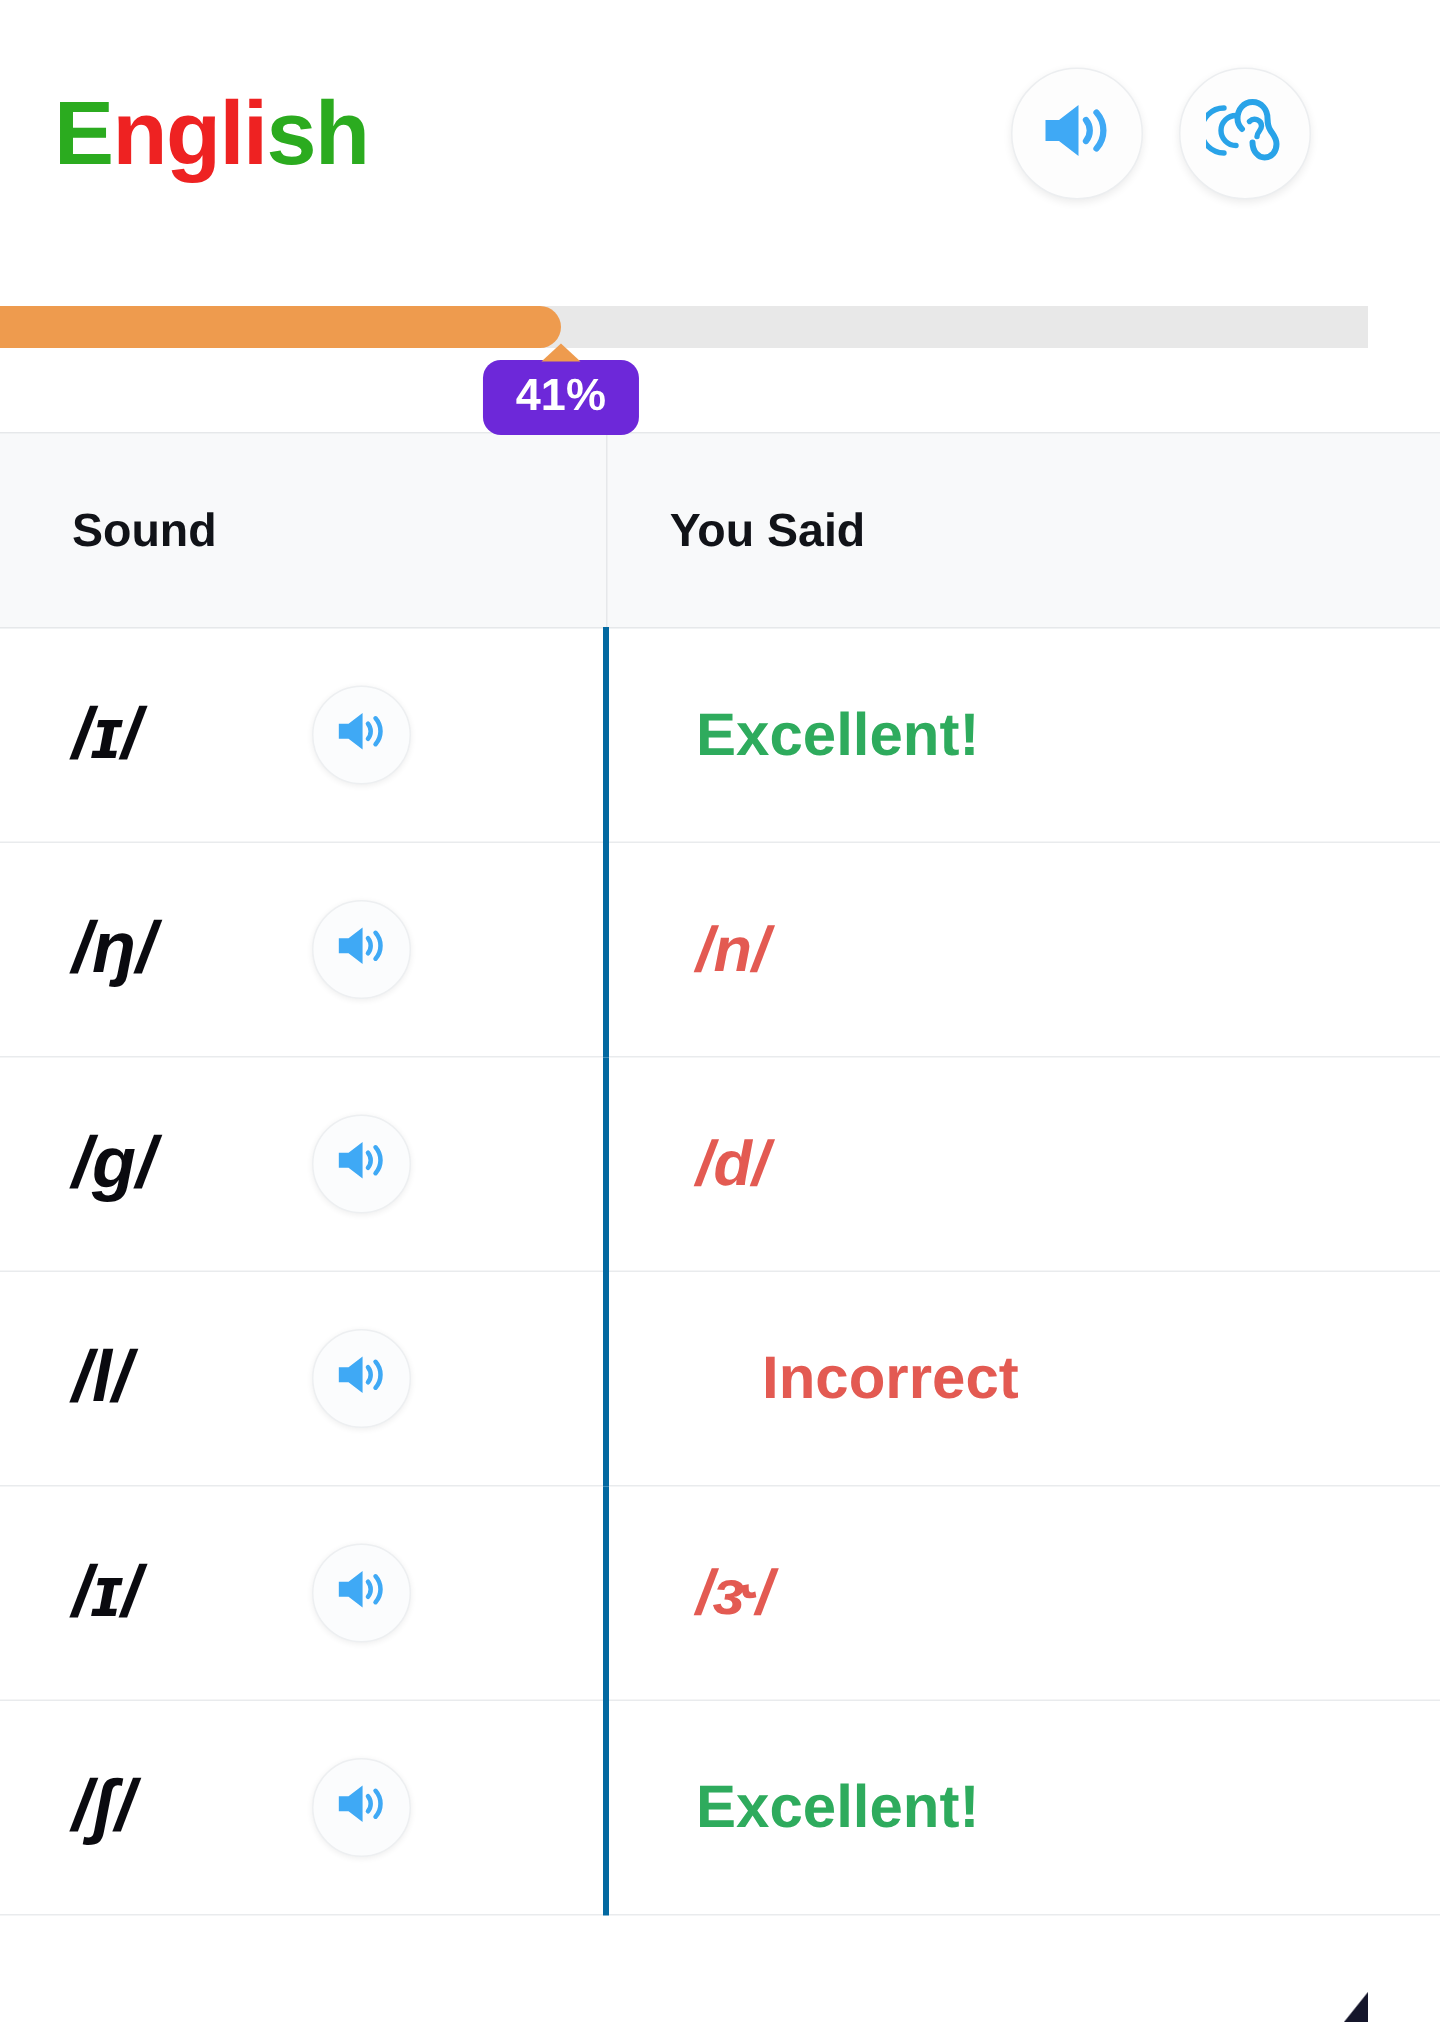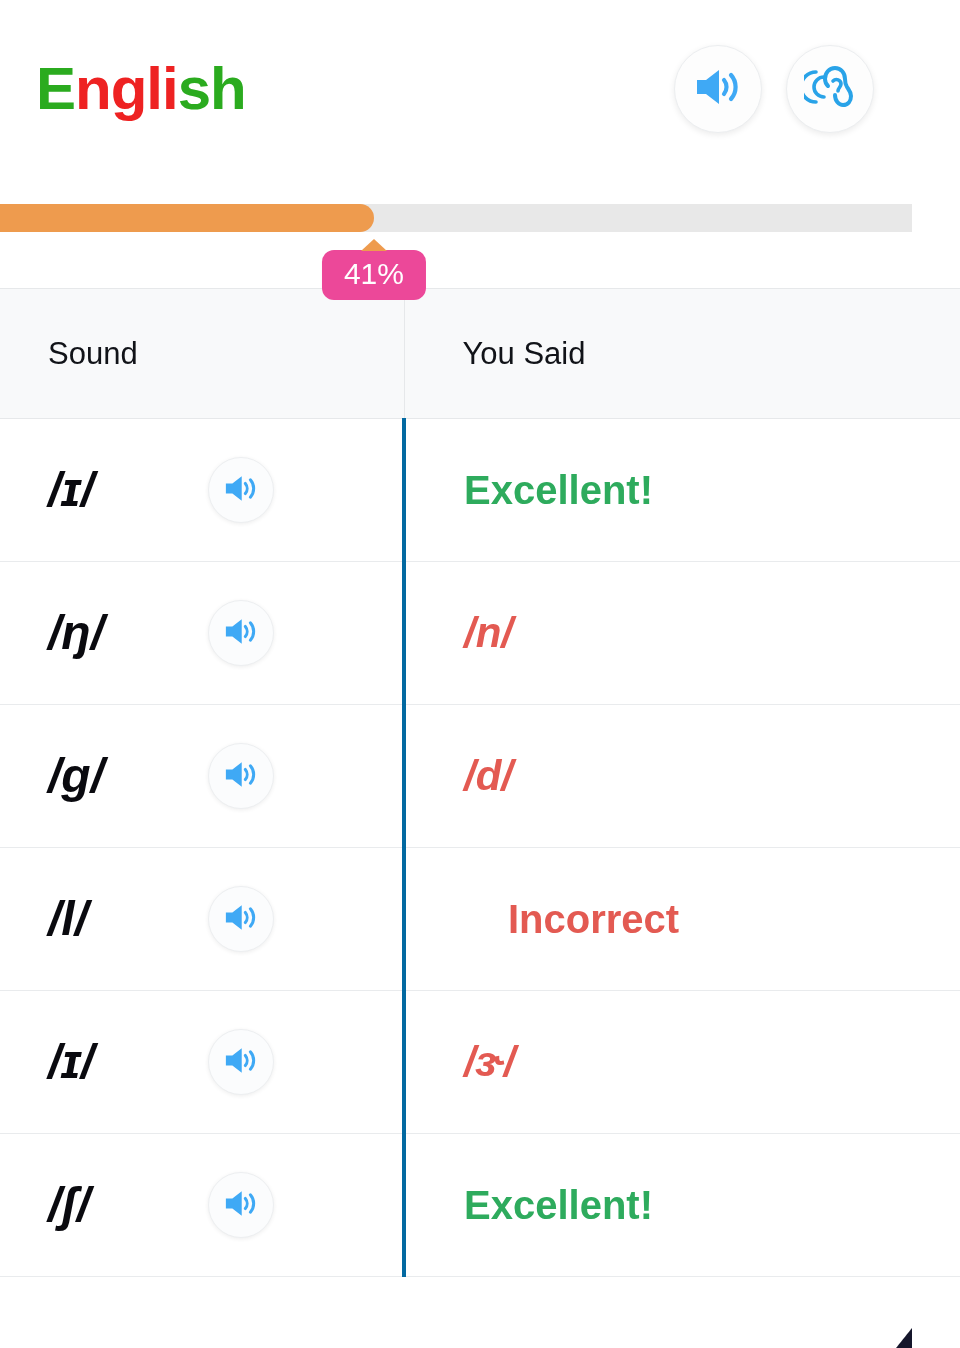--- a/index.html
+++ b/index.html
@@ -80,26 +80,26 @@
     top: 0;
     left: 0;
     height: 100%;
     background: #ee9b4e;
     border-top-right-radius: 16px;
     border-bottom-right-radius: 16px;
   }
 
   .progress-badge {
     position: absolute;
-    top: 72px;
+    top: 62px;
     transform: translateX(-50%);
-    background: #ec4899;
+    background: #6d28d9;
     color: #ffffff;
     font-size: 30px;
-    font-weight: normal;
+    font-weight: bold;
     border-radius: 12px;
     padding: 9px 22px 11px;
     line-height: 1;
     white-space: nowrap;
   }
   .progress-badge::before {
     content: "";
     position: absolute;
     top: -11px;
     left: 50%;
@@ -120,27 +120,27 @@
   .results-table col.c-said  { width: 556px; }
 
   .results-table thead th {
     background: #f8f9fa;
     border-top: 1px solid #e6e8ea;
     border-bottom: 1px solid #e6e8ea;
     height: 130px;
     text-align: left;
     vertical-align: middle;
     font-size: 31px;
-    font-weight: normal;
+    font-weight: bold;
     color: #111318;
     padding: 0 0 0 48px;
   }
   .results-table thead th.col-said {
     border-left: 1px solid #e6e8ea;
-    padding-left: 58px;
+    padding-left: 42px;
   }
 
   .results-table tbody td {
     height: 143px;
     border-bottom: 1px solid #e9ebed;
     vertical-align: middle;
     background: #ffffff;
   }
 
   .results-table tbody td.cell-sound {

